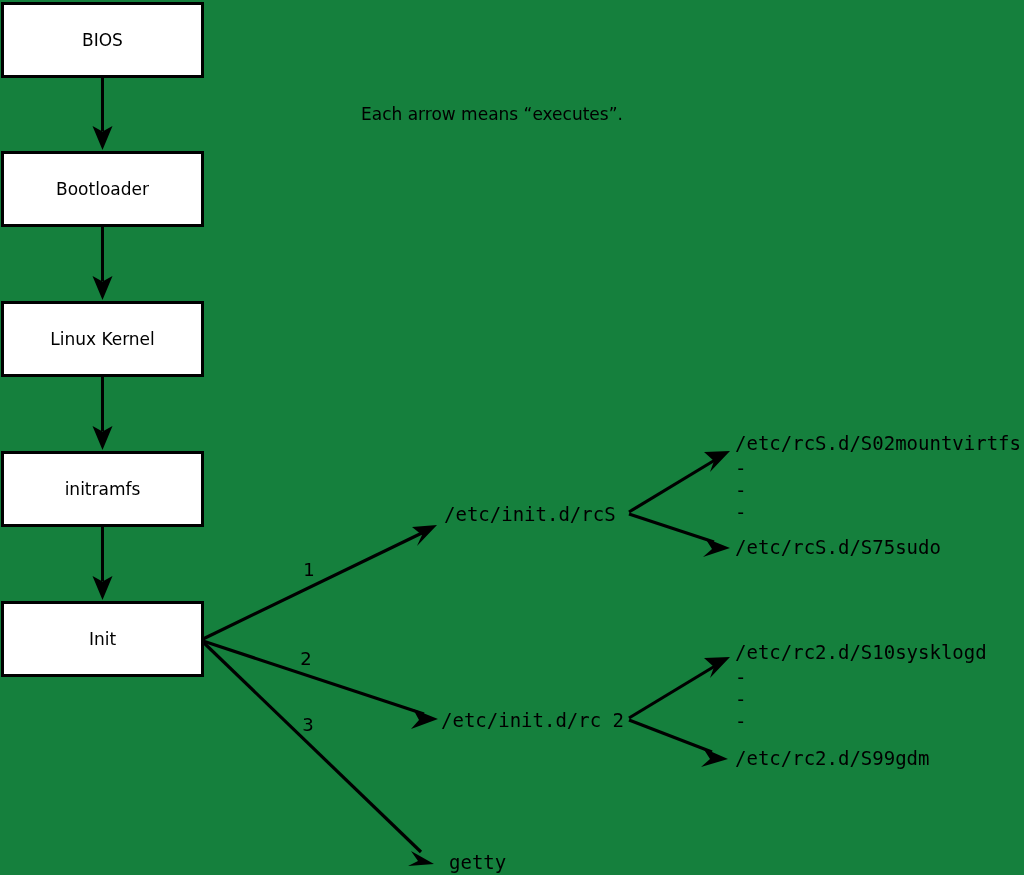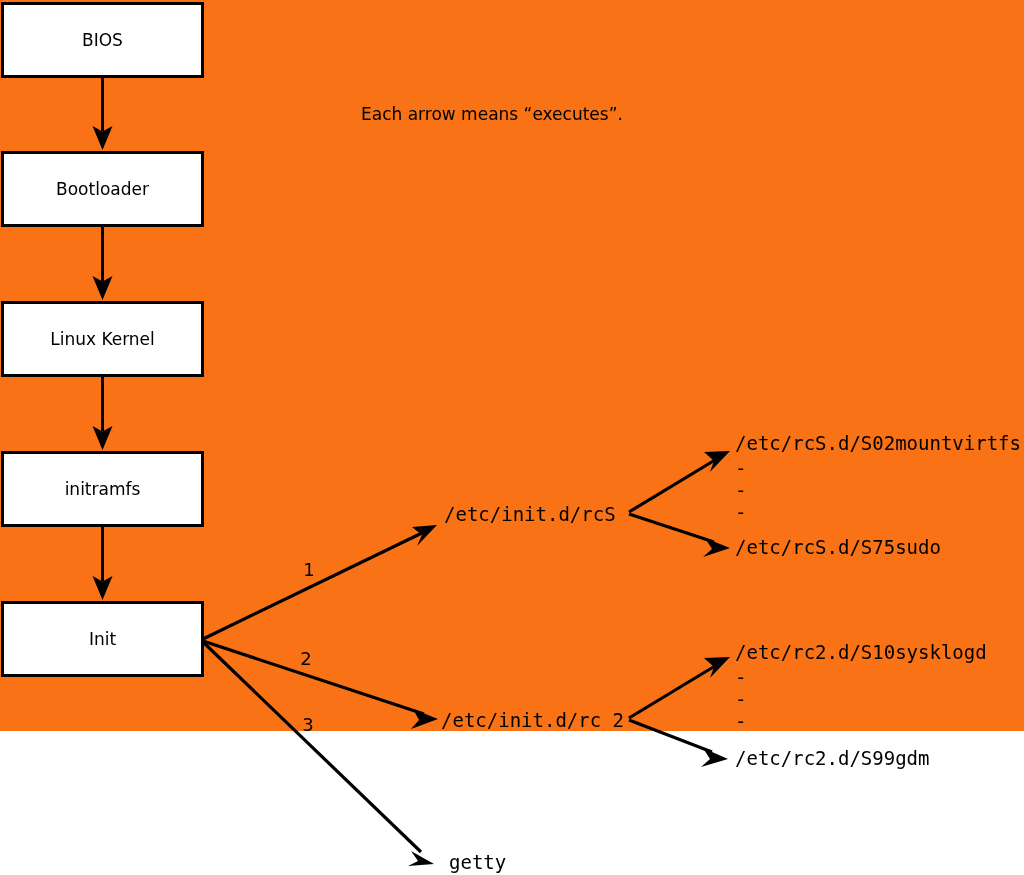--- a/index.html
+++ b/index.html
@@ -9,22 +9,22 @@
   }
   body {
     width: 1024px;
     height: 875px;
     overflow: hidden;
     font-family: "DejaVu Sans", sans-serif;
   }
   #diagram-root {
     position: relative;
     width: 1024px;
-    height: 731px;
-    background: #f97316;
+    height: 875px;
+    background: #15803d;
   }
   svg.diagram {
     display: block;
     width: 1024px;
     height: 875px;
   }
   .box-rect {
     fill: #ffffff;
     stroke: #000000;
     stroke-width: 3;

